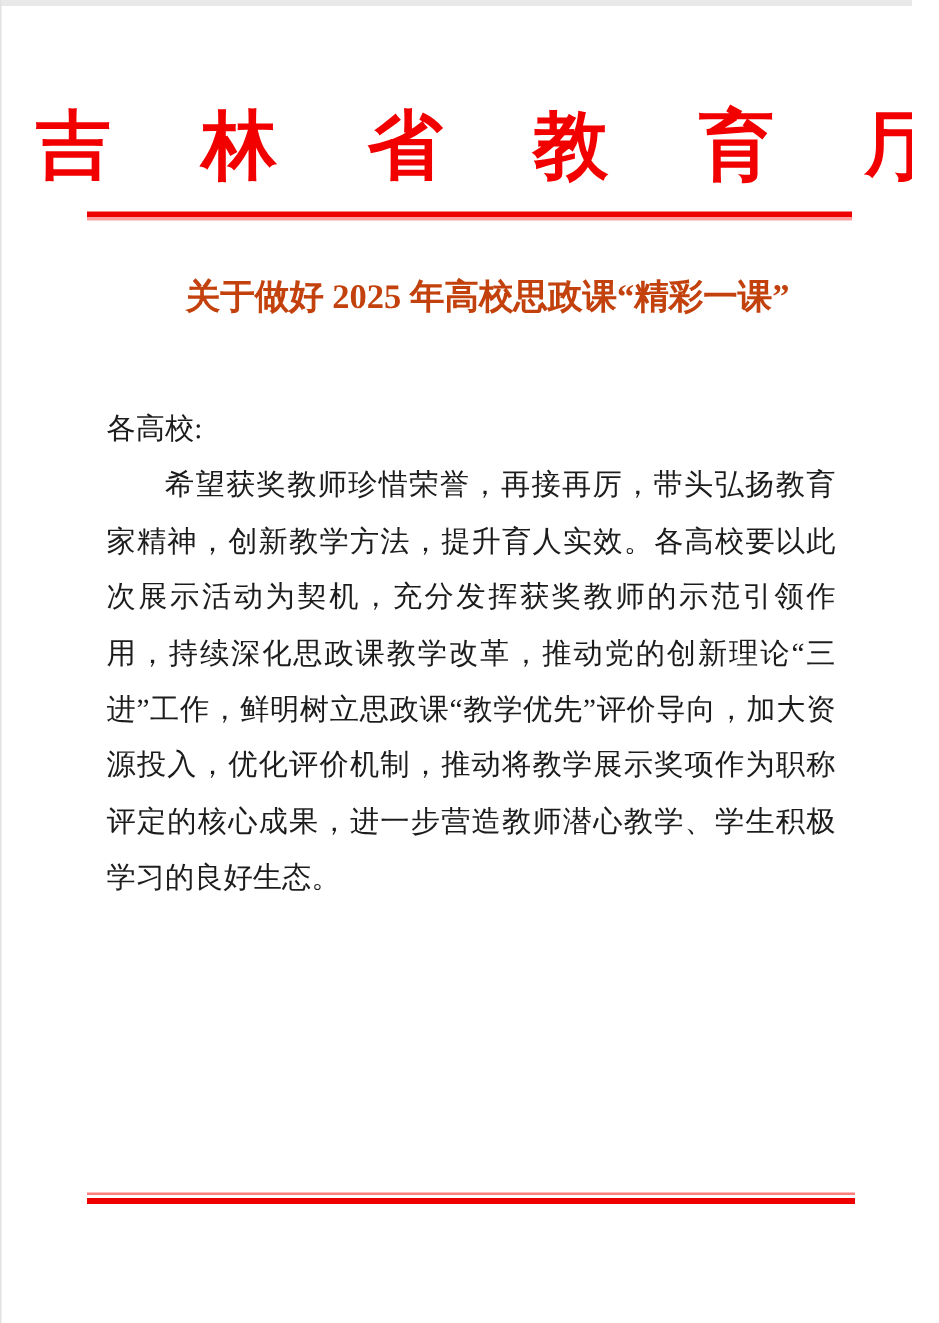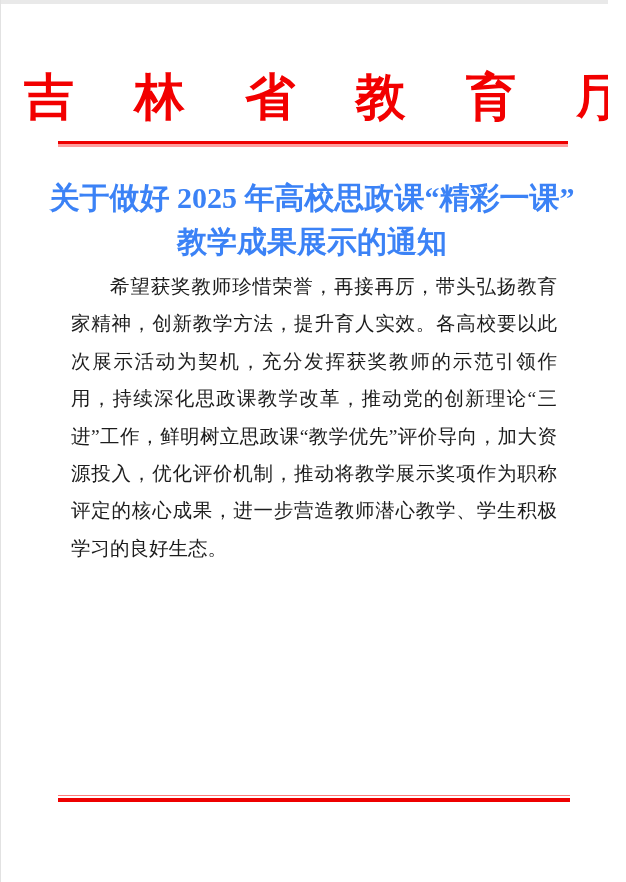--- a/index.html
+++ b/index.html
@@ -47,27 +47,27 @@
     position: absolute;
     top: 141px;
     left: 58px;
     width: 510px;
     height: 6px;
     background: linear-gradient(to bottom, #ee0000 0%, #ee0000 58%, #ff9d9d 58%, #ff9d9d 100%);
   }
   .doc-title {
     position: absolute;
     top: 176px;
-    left: 39px;
+    left: 52px;
     width: 546px;
     text-align: center;
-    font-size: 30px;
+    font-size: 23px;
     line-height: 44px;
     font-weight: bold;
-    color: #3b82f6;
+    color: #c2410c;
   }
   .doc-body {
     position: absolute;
     top: 268px;
     left: 71px;
     width: 486px;
     height: 526px;
     overflow: hidden;
     font-size: 19.5px;
     line-height: 37.4px;
@@ -101,22 +101,22 @@
 <div class="page">
   <div class="edge-top"></div>
   <div class="edge-left"></div>
 
   <div class="agency-name">吉 林 省 教 育 厅</div>
 
   <div class="rule-top"></div>
 
   <div class="doc-title">
     <div>关于做好 2025 年高校思政课“精彩一课”</div>
-    <div>教学成果展示的通知</div>
   </div>
 
   <div class="doc-body">
+    <p>各高校:</p>
     <p class="indent">希望获奖教师珍惜荣誉，再接再厉，带头弘扬教育家精神，创新教学方法，提升育人实效。各高校要以此次展示活动为契机，充分发挥获奖教师的示范引领作用，持续深化思政课教学改革，推动党的创新理论“三进”工作，鲜明树立思政课“教学优先”评价导向，加大资源投入，优化评价机制，推动将教学展示奖项作为职称评定的核心成果，进一步营造教师潜心教学、学生积极学习的良好生态。</p>
 
   </div>
 
   <div class="rule-bottom"></div>
 </div>
 
 </body></html>

